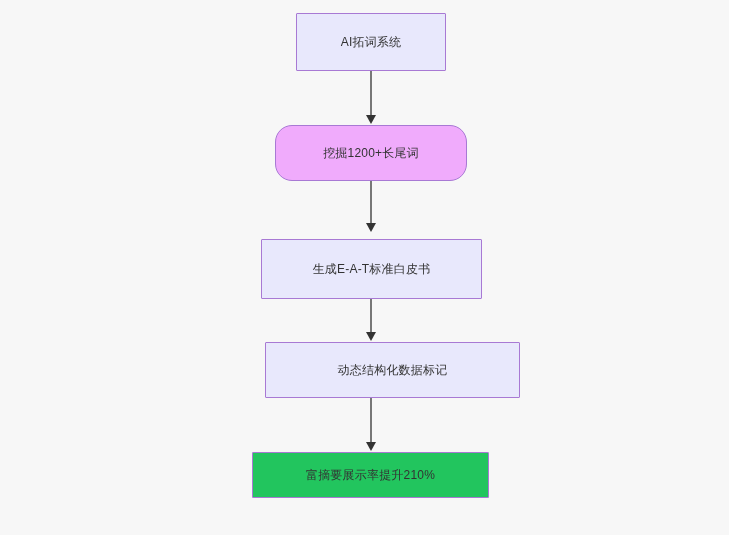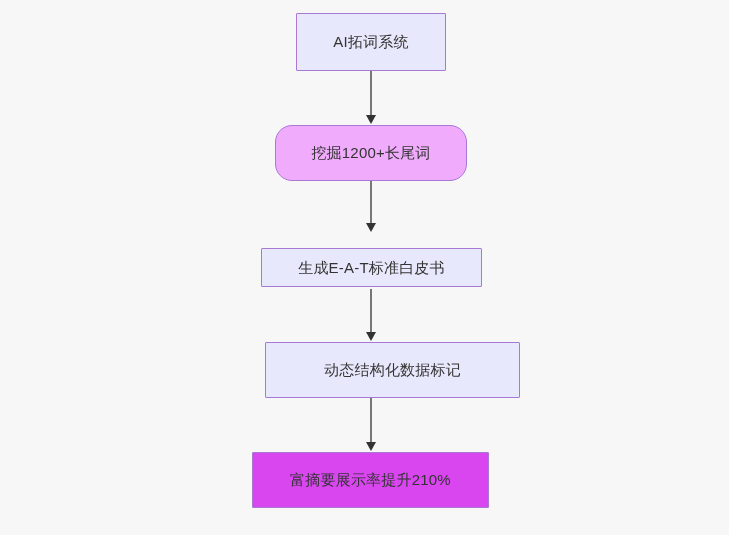--- a/index.html
+++ b/index.html
@@ -24,21 +24,21 @@
     background: #e8e8fc;
     border: 1.6px solid #a879d4;
     border-radius: 1px;
     display: flex;
     align-items: center;
     justify-content: center;
     text-align: center;
   }
   .node-label {
     color: #333333;
-    font-size: 15px;
+    font-size: 12px;
     line-height: 1.2;
     letter-spacing: 0.2px;
     white-space: nowrap;
   }
   .edge {
     position: absolute;
     overflow: visible;
   }
   .edge-line {
     stroke: #777777;
@@ -68,22 +68,22 @@
     <svg class="edge" width="20" height="54" style="left: 361px; top: 398px;">
       <line class="edge-line" x1="10" y1="0" x2="10" y2="45" stroke="#777777"></line>
       <polygon class="edge-head" points="5,44 15,44 10,53" fill="#333333"></polygon>
     </svg>
     <div class="node" style="left: 296px; top: 13px; width: 150px; height: 58px; background: rgb(232, 232, 252); border-color: rgb(168, 121, 212);">
       <span class="node-label" style="color: rgb(51, 51, 51);">AI拓词系统</span>
     </div>
     <div class="node" style="left: 275px; top: 125px; width: 192px; height: 56px; background: #f0abfc; border-color: rgb(168, 121, 212); border-radius: 17px;">
       <span class="node-label" style="color: rgb(51, 51, 51);">挖掘1200+长尾词</span>
     </div>
-    <div class="node" style="left: 261px; top: 248px; width: 221px; height: 39px; background: rgb(232, 232, 252); border-color: rgb(168, 121, 212);">
+    <div class="node" style="left: 261px; top: 239px; width: 221px; height: 60px; background: rgb(232, 232, 252); border-color: rgb(168, 121, 212);">
       <span class="node-label" style="color: rgb(51, 51, 51);">生成E-A-T标准白皮书</span>
     </div>
     <div class="node" style="left: 265px; top: 342px; width: 255px; height: 56px; background: rgb(232, 232, 252); border-color: rgb(168, 121, 212);">
       <span class="node-label" style="color: rgb(51, 51, 51);">动态结构化数据标记</span>
     </div>
-    <div class="node" style="left: 252px; top: 452px; width: 237px; height: 56px; background: #d946ef; border-color: rgb(168, 121, 212);">
+    <div class="node" style="left: 252px; top: 452px; width: 237px; height: 46px; background: #22c55e; border-color: rgb(168, 121, 212);">
       <span class="node-label" style="color: rgb(51, 51, 51);">富摘要展示率提升210%</span>
     </div>
   </div>
 
 </body></html>

